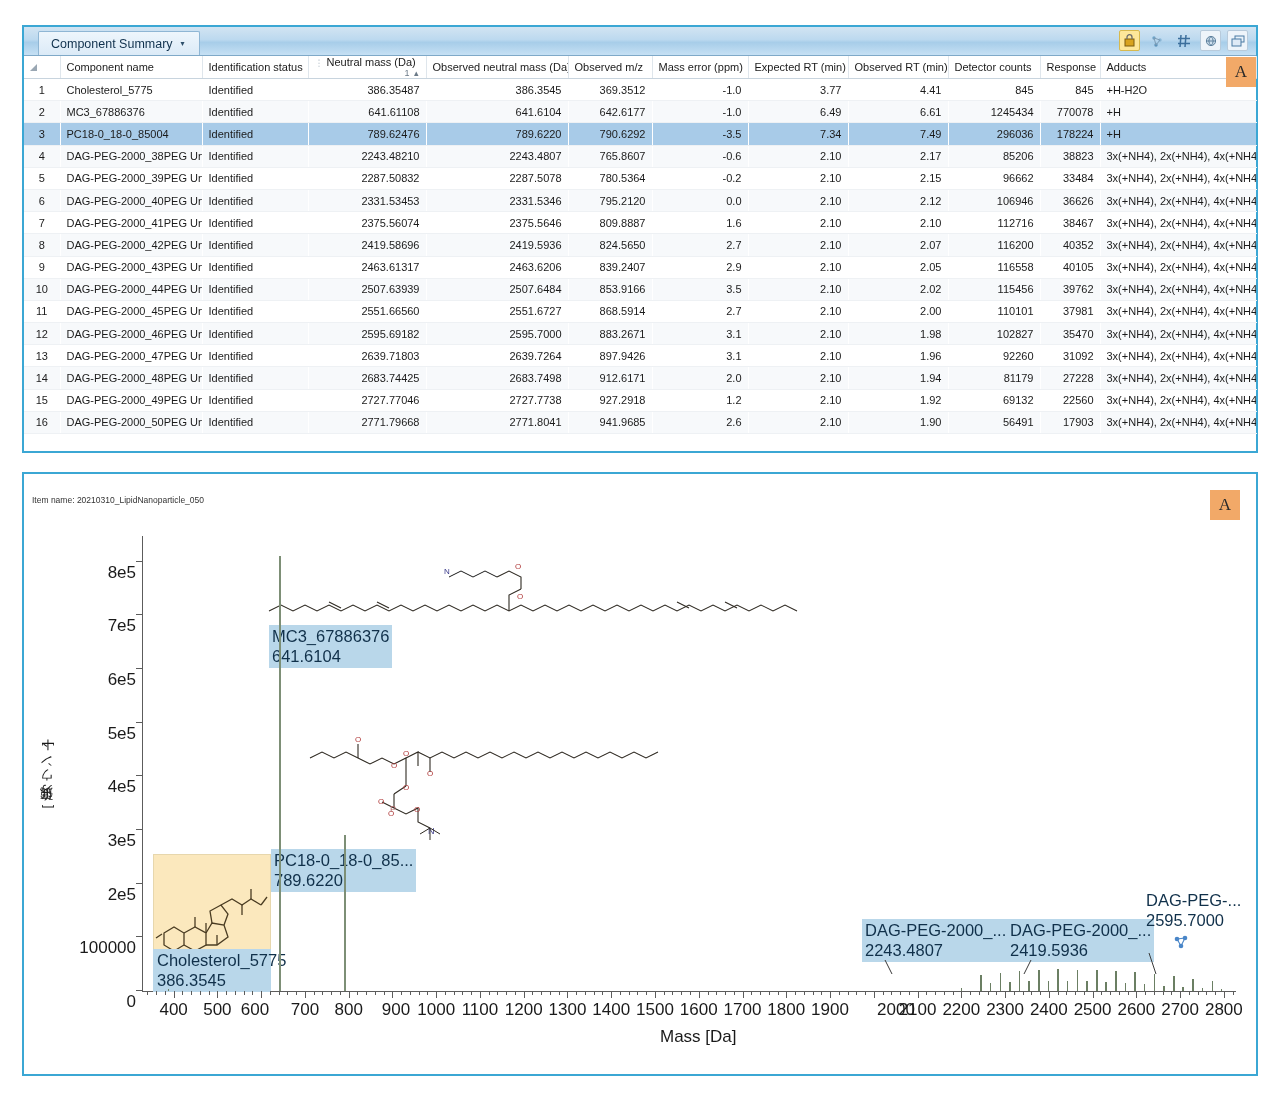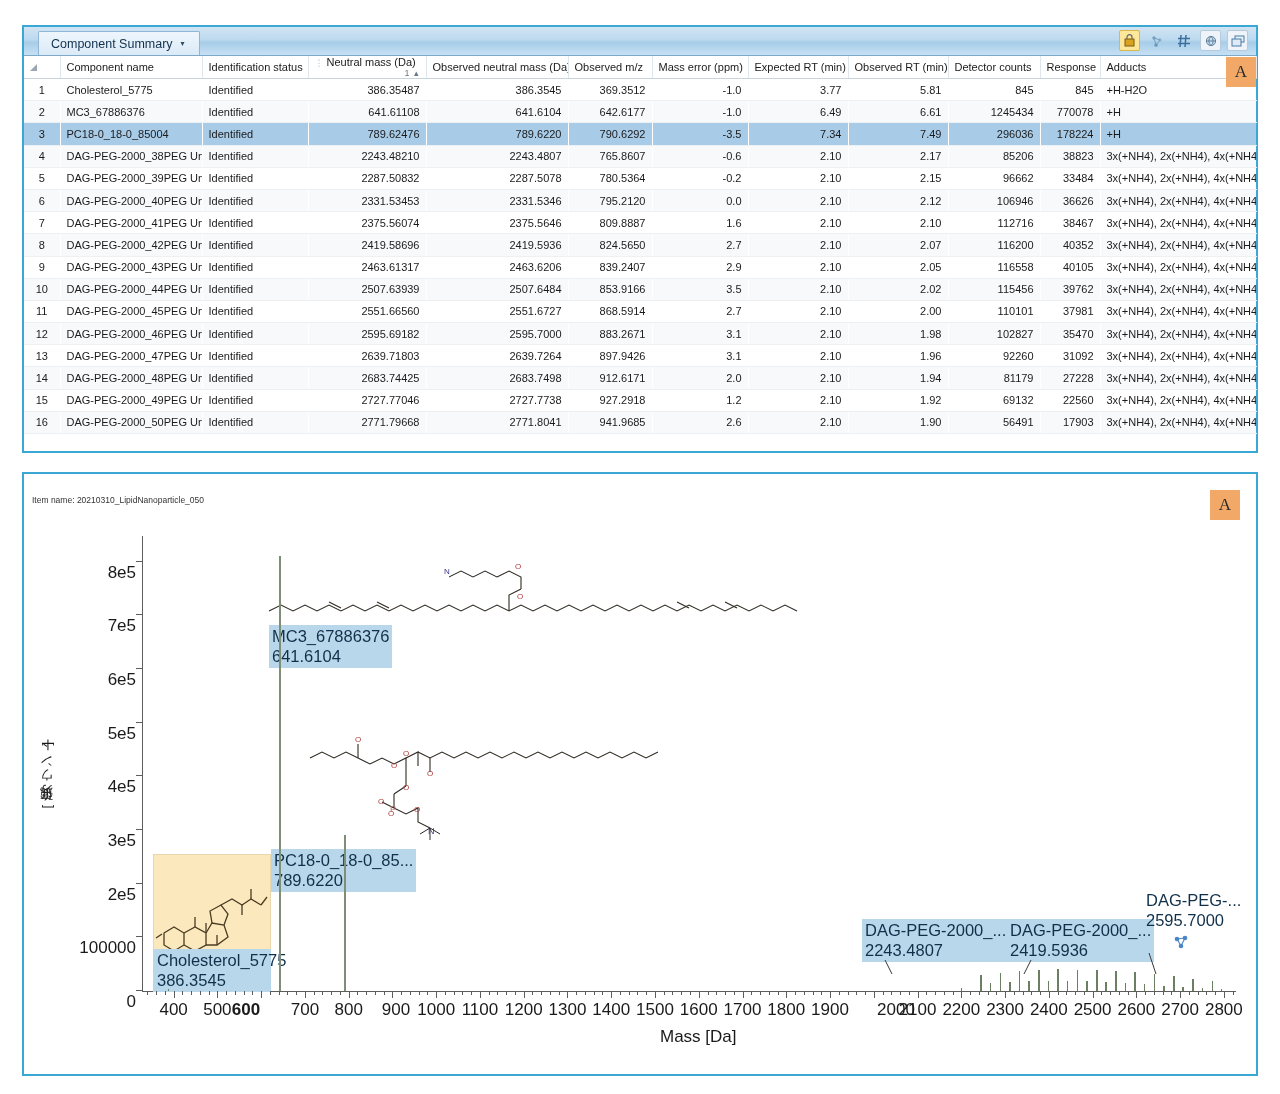--- a/index.html
+++ b/index.html
@@ -220,21 +220,21 @@
       <tbody id="grid-body">
           <tr>
             <td class="rowno">1</td>
             <td class="">Cholesterol_5775</td>
             <td class="">Identified</td>
             <td class="r vsep">386.35487</td>
             <td class="r">386.3545</td>
             <td class="r">369.3512</td>
             <td class="r">-1.0</td>
             <td class="r">3.77</td>
-            <td class="r">5.81</td>
+            <td class="r">4.41</td>
             <td class="r">845</td>
             <td class="r">845</td>
             <td class="">+H-H2O</td>
           </tr>
           <tr class="alt">
             <td class="rowno">2</td>
             <td class="">MC3_67886376</td>
             <td class="">Identified</td>
             <td class="r vsep">641.61108</td>
             <td class="r">641.6104</td>
@@ -710,21 +710,21 @@
         <div class="xtickmark" style="left: 1028.36px; height: 4px;"></div>
         <div class="xtickmark" style="left: 1037.11px; height: 7px;"></div>
         <div class="xtickmark" style="left: 1045.86px; height: 4px;"></div>
         <div class="xtickmark" style="left: 1054.62px; height: 4px;"></div>
         <div class="xtickmark" style="left: 1063.37px; height: 4px;"></div>
         <div class="xtickmark" style="left: 1072.12px; height: 4px;"></div>
         <div class="xtickmark" style="left: 1080.87px; height: 7px;"></div>
         <div class="xtickmark" style="left: 1089.62px; height: 4px;"></div>
         <div class="xtick" style="left: 30.632px;">400</div>
         <div class="xtick" style="left: 74.392px;">500</div>
-        <div class="xtick" style="left: 103px; font-weight: bold;">600</div>
+        <div class="xtick" style="left: 112px;">600</div>
         <div class="xtick" style="left: 161.912px;">700</div>
         <div class="xtick" style="left: 205.672px;">800</div>
         <div class="xtick" style="left: 253px;">900</div>
         <div class="xtick" style="left: 293.192px;">1000</div>
         <div class="xtick" style="left: 336.952px;">1100</div>
         <div class="xtick" style="left: 380.712px;">1200</div>
         <div class="xtick" style="left: 424.472px;">1300</div>
         <div class="xtick" style="left: 468.232px;">1400</div>
         <div class="xtick" style="left: 511.992px;">1500</div>
         <div class="xtick" style="left: 555.752px;">1600</div>

